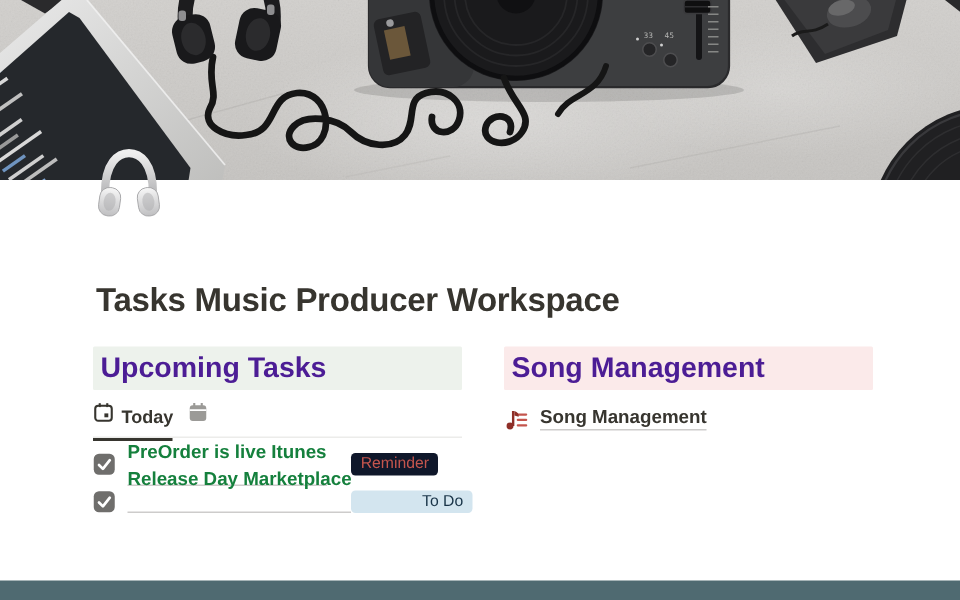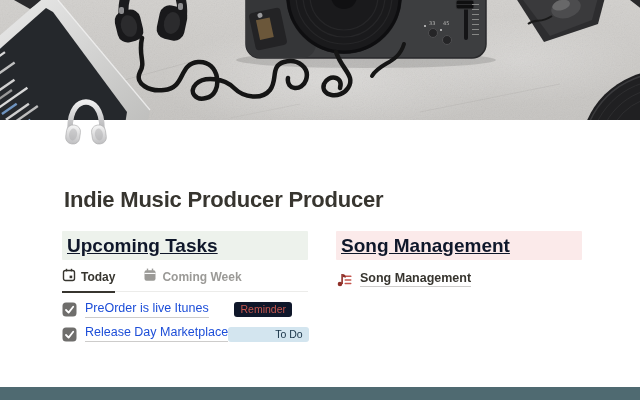--- a/index.html
+++ b/index.html
@@ -19,38 +19,38 @@
     position:absolute;left:64px;top:172px;
     font-size:22px;font-weight:700;letter-spacing:-0.2px;color:#37352F;
   }
   
   .col{position:absolute;top:231px;width:246px;}
   .col-left{left:62px;}
   .col-right{left:336px;text-align:right;}
   .section-header{
     box-sizing:border-box;width:100%;height:29px;
     display:flex;align-items:center;padding:0 5px;
-    font-size:19px;font-weight:700;color:#0f172a;border-radius:1px;text-decoration:underline;
+    font-size:19px;font-weight:700;color:#4c1d95;border-radius:1px;
   }
   
   .tabs{
-    margin-top:8px;display:flex;align-items:flex-start;gap:28px;
+    margin-top:8px;display:flex;align-items:flex-start;gap:10px;
     border-bottom:1px solid #ECECEA;height:23px;
   }
   .tab{display:flex;align-items:center;gap:5px;padding-bottom:5px;cursor:pointer;}
   .tab.active{border-bottom:2px solid #37352F;margin-bottom:-1px;}
   .tab .tab-label{font-size:12px;font-weight:700;color:#37352F;white-space:nowrap;}
   .tab.inactive .tab-label{color:#9B9A97;font-weight:600;}
   
   .task-row{display:flex;align-items:center;margin-top:8px;height:18px;}
   .task-row + .task-row{margin-top:6px;align-items:flex-end;}
   .checkbox{width:15px;height:15px;flex:0 0 auto;cursor:pointer;}
   .task-label{
-    margin-left:8px;font-size:12.5px;font-weight:400;color:#1d4ed8;
-    border-bottom:1px solid rgba(55,53,47,.25);padding-bottom:2px;cursor:pointer;white-space:nowrap;
+    margin-left:8px;font-size:12.5px;font-weight:700;color:#15803d;
+    border-bottom:1px solid rgba(55,53,47,.25);padding-bottom:15px;cursor:pointer;white-space:nowrap;
   }
   .badge{
     margin-left:auto;margin-right:16px;
     font-size:10.5px;line-height:15px;padding:0 6px;border-radius:3px;white-space:nowrap;
   }
   
   .page-link{display:flex;align-items:center;margin-top:10px;height:18px;}
   .page-link + .page-link{margin-top:7px;}
   .link-icon{width:17px;height:17px;flex:0 0 auto;}
   .link-label{
@@ -248,21 +248,21 @@
       <rect x="5" y="28" width="14" height="19" rx="6.5" fill="url(#cupG)" stroke="#a6a6a8" stroke-width="0.6"></rect>
       <ellipse cx="12" cy="37.5" rx="4" ry="6" fill="#a9a9ab" opacity="0.45"></ellipse>
     </g>
     <g transform="rotate(-8 38 38)">
       <rect x="31" y="28" width="14" height="19" rx="6.5" fill="url(#cupG)" stroke="#a6a6a8" stroke-width="0.6"></rect>
       <ellipse cx="38" cy="37.5" rx="4" ry="6" fill="#a9a9ab" opacity="0.45"></ellipse>
     </g>
   </svg>
 </div>
 
-<h1 class="page-title">Indie Music Producer Producer</h1>
+<h1 class="page-title">Tasks Music Producer Workspace</h1>
 
 <div class="col col-left">
   <div class="section-header" style="background-color: rgb(237, 242, 236);">Upcoming Tasks</div>
 
   <div class="tabs">
     <div class="tab active">
       <span>
         <svg width="14" height="14" viewBox="0 0 14 14">
           <rect x="1.5" y="2.5" width="11" height="10" rx="2" fill="none" stroke="#37352F" stroke-width="1.4"></rect>
           <line x1="4.5" y1="0.8" x2="4.5" y2="3.4" stroke="#37352F" stroke-width="1.4"></line>
@@ -274,21 +274,20 @@
     </div>
     <div class="tab inactive">
       <span>
         <svg width="14" height="14" viewBox="0 0 14 14">
           <rect x="1.5" y="2.2" width="11" height="10.5" rx="2" fill="#9B9A97"></rect>
           <line x1="1.5" y1="5.4" x2="12.5" y2="5.4" stroke="#ffffff" stroke-width="1.1"></line>
           <line x1="4.5" y1="0.6" x2="4.5" y2="2.8" stroke="#9B9A97" stroke-width="1.4"></line>
           <line x1="9.5" y1="0.6" x2="9.5" y2="2.8" stroke="#9B9A97" stroke-width="1.4"></line>
         </svg>
       </span>
-      <span class="tab-label">Coming Week</span>
     </div>
   </div>
 
   <div class="task-row">
     <span class="checkbox">
       <svg width="15" height="15" viewBox="0 0 15 15">
         <rect x="0.5" y="0.5" width="14" height="14" rx="3.5" fill="#6F6E6C"></rect>
         <path d="M4,8 L6.6,10.6 L11.2,4.8" fill="none" stroke="#ffffff" stroke-width="1.8" stroke-linecap="round" stroke-linejoin="round"></path>
       </svg>
     </span>

